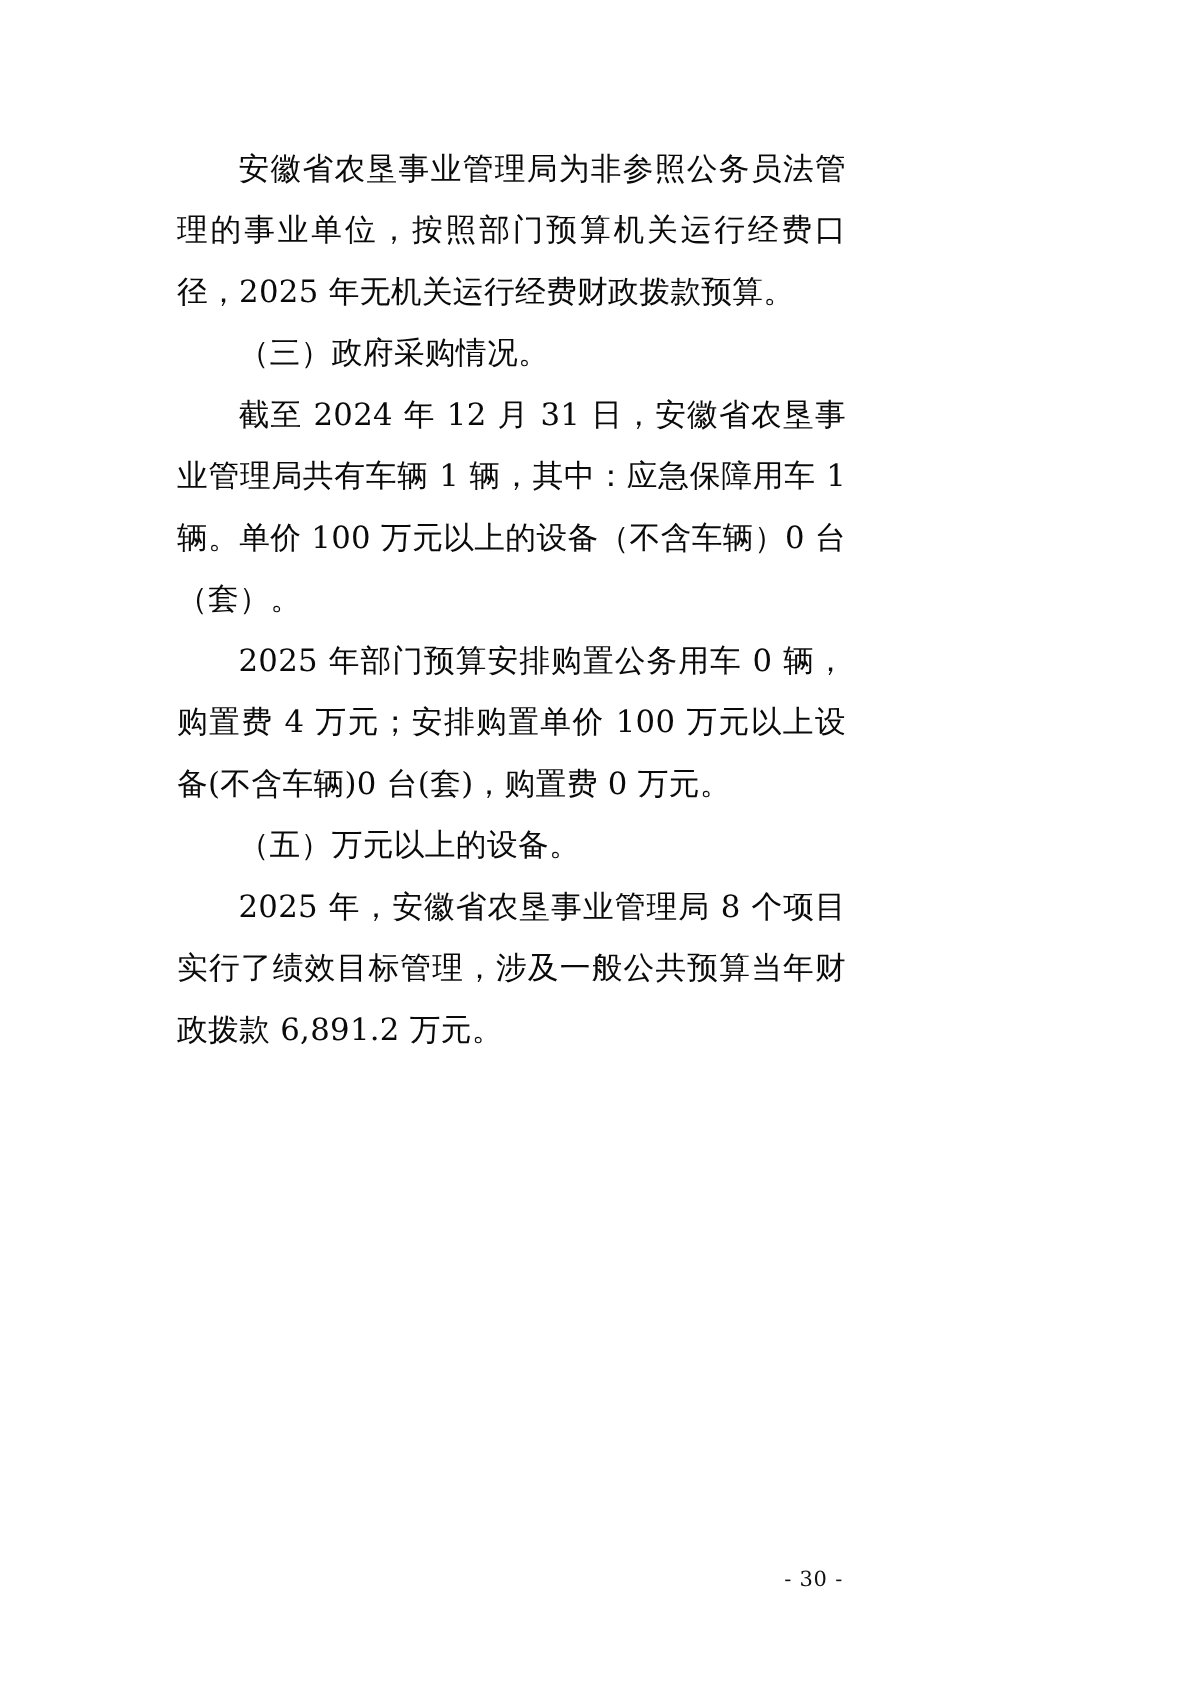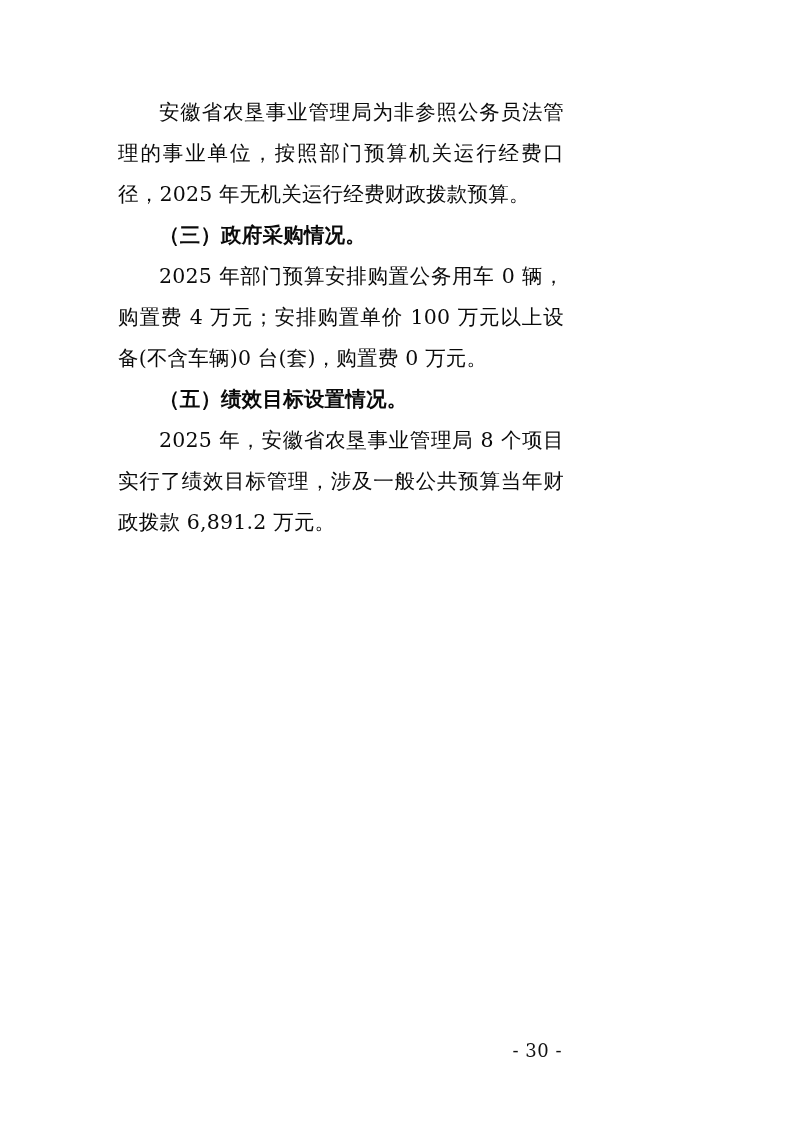--- a/index.html
+++ b/index.html
@@ -31,37 +31,38 @@
     text-justify: inter-ideograph;
     letter-spacing: 0.2px;
   }
   .para {
     margin: 0;
     text-indent: 2em;
     text-align: justify;
     text-justify: inter-ideograph;
   }
   .para.heading {
-    font-weight: bold;
+    font-weight: normal;
   }
   .page-number {
     position: absolute;
     right: 118px;
     bottom: 62px;
-    font-size: 18px;
+    font-size: 14px;
     font-family: "DejaVu Serif", "Liberation Serif", serif;
     color: #111;
     letter-spacing: 0.5px;
   }
 </style>
 </head>
 <body>
 
 <div class="page">
   <div class="body-text">
     <p class="para">安徽省农垦事业管理局为非参照公务员法管理的事业单位，按照部门预算机关运行经费口径，2025 年无机关运行经费财政拨款预算。</p>
     <p class="para heading">（三）政府采购情况。</p>
+    <p class="para">截至 2024 年 12 月 31 日，安徽省农垦事业管理局共有车辆 1 辆，其中：应急保障用车 1 辆。单价 100 万元以上的设备（不含车辆）0 台（套）。</p>
     <p class="para">2025 年部门预算安排购置公务用车 0 辆，购置费 4 万元；安排购置单价 100 万元以上设备(不含车辆)0 台(套)，购置费 0 万元。</p>
-    <p class="para heading">（五）绩效目标设置情况。</p>
+    <p class="para heading">（五）万元以上的设备。</p>
     <p class="para">2025 年，安徽省农垦事业管理局 8 个项目实行了绩效目标管理，涉及一般公共预算当年财政拨款 6,891.2 万元。</p>
   </div>
   <div class="page-number">- 30 -</div>
 </div>
 
 </body></html>

